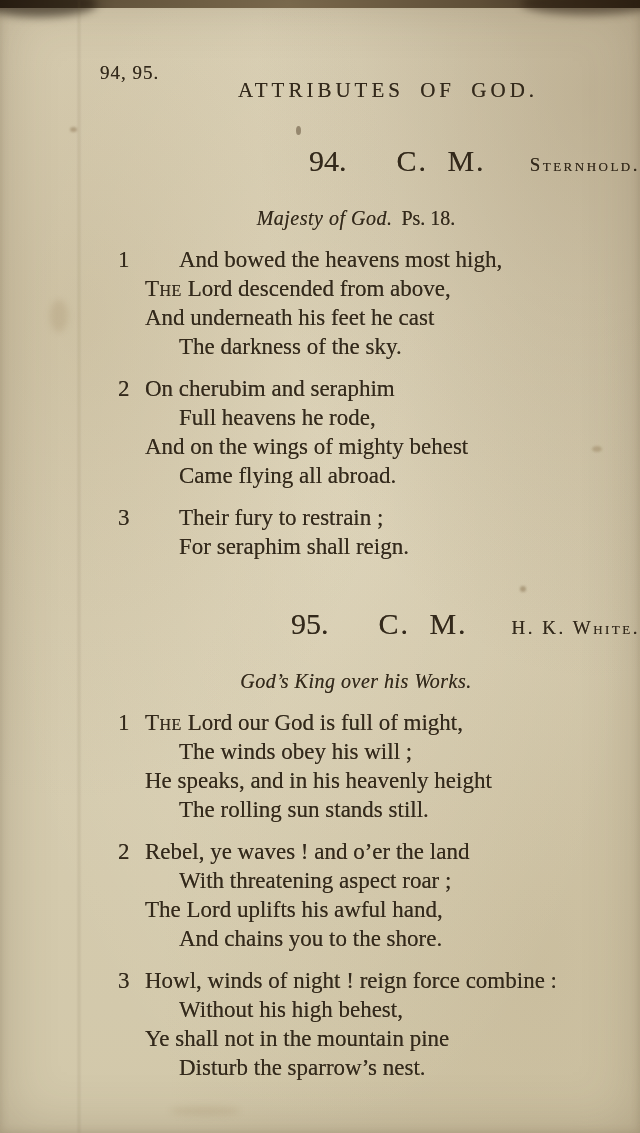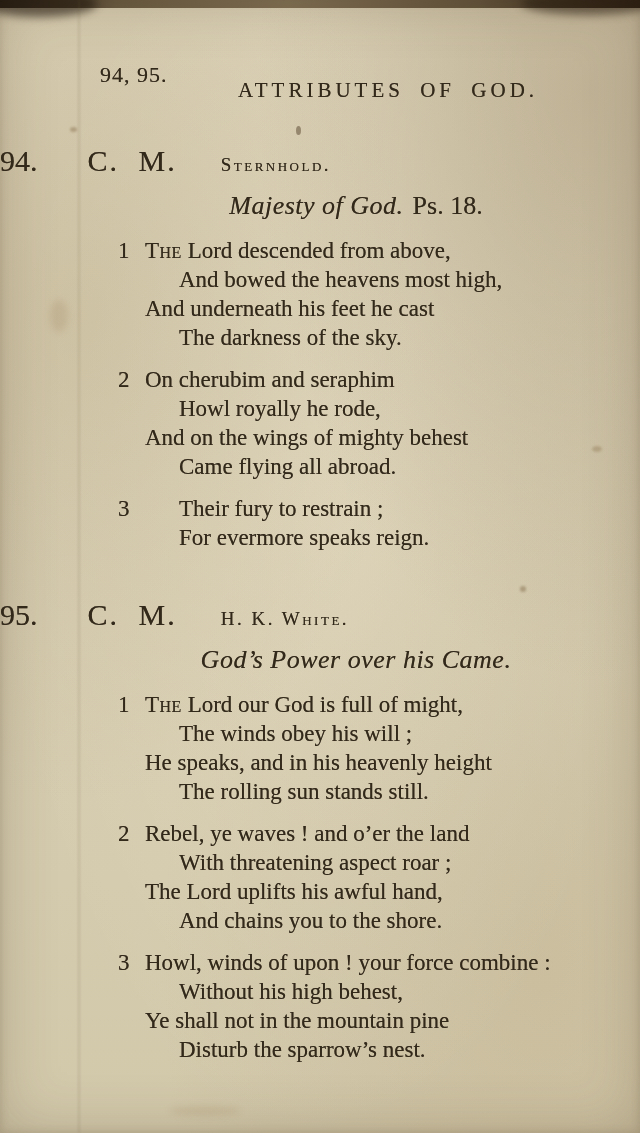--- a/index.html
+++ b/index.html
@@ -40,33 +40,33 @@
   .speck{position:absolute;border-radius:50%}
   .s1{left:70px;top:127px;width:7px;height:5px;background:rgba(120,95,60,.38);filter:blur(1px)}
   .s2{left:50px;top:300px;width:18px;height:32px;background:rgba(150,125,85,.20);filter:blur(3px)}
   .s3{left:592px;top:446px;width:10px;height:6px;background:rgba(130,105,65,.32);filter:blur(1px)}
   .s4{left:520px;top:586px;width:6px;height:6px;background:rgba(110,85,50,.38);filter:blur(1px)}
   .s5{left:296px;top:126px;width:5px;height:9px;background:rgba(70,54,32,.45);filter:blur(.5px)}
   .s6{left:170px;top:1106px;width:70px;height:10px;background:rgba(150,125,85,.16);filter:blur(3px)}
 
   
   .running-head{position:relative;margin-top:62px;height:26px}
-  .rh-num{position:absolute;left:100px;top:0;font-size:22px;letter-spacing:1px}
+  .rh-num{position:absolute;left:100px;top:0;font-size:19px;letter-spacing:1px}
   .rh-title{position:absolute;left:388px;top:16px;transform:translateX(-50%);
     font-size:21px;letter-spacing:4px;word-spacing:7px;white-space:nowrap}
 
   
-  .hymn-head{width:100%;text-align:left;font-size:30px;line-height:1;white-space:nowrap}
+  .hymn-head{width:100%;text-align:right;font-size:30px;line-height:1;white-space:nowrap}
   .hymn-94 .hymn-head{margin-top:58px}
   .hymn-95 .hymn-head{margin-top:48px}
   .h-num{margin-right:50px}
   .h-meter{margin-right:44px;letter-spacing:2px;word-spacing:10px}
   .h-author{font-size:19px;font-variant:small-caps;letter-spacing:2.5px}
 
-  .hymn-sub{width:100%;padding-left:72px;text-align:center;font-size:26px;margin-top:14px;line-height:1.2}
+  .hymn-sub{width:100%;padding-left:72px;text-align:center;font-size:20px;margin-top:30px;line-height:1.2}
   .sub-title{font-style:italic;letter-spacing:.5px}
   .sub-ref{font-style:normal;margin-left:9px}
 
   
   .verses{margin-top:15px}
   .verse{display:flex;margin:0 0 13px 118px;font-size:23px;line-height:29px}
   .vnum{flex:0 0 27px;width:27px}
   .vlines{flex:1 1 auto}
   .vline{margin:0}
   .vline.indent{padding-left:34px}
@@ -98,51 +98,51 @@
       <span class="h-num">94.</span><span class="h-meter">C. M.</span><span class="h-author">Sternhold.</span>
     </header>
     <div class="hymn-sub">
       <em class="sub-title">Majesty of God.</em><span class="sub-ref">Ps. 18.</span>
     </div>
 
     <div class="verses">
       <div class="verse">
         <span class="vnum">1</span>
         <div class="vlines">
+          <p class="vline indent">And bowed the heavens most high,</p>
           <p class="vline flush"><span class="sc">The</span> Lord descended from above,</p>
-          <p class="vline indent">And bowed the heavens most high,</p>
           <p class="vline flush">And underneath his feet he cast</p>
           <p class="vline indent">The darkness of the sky.</p>
         </div>
       </div>
       <div class="verse">
         <span class="vnum">2</span>
         <div class="vlines">
           <p class="vline flush">On cherubim and seraphim</p>
-          <p class="vline indent">Howl royally he rode,</p>
+          <p class="vline indent">Full heavens he rode,</p>
           <p class="vline flush">And on the wings of mighty behest</p>
           <p class="vline indent">Came flying all abroad.</p>
         </div>
       </div>
       <div class="verse">
         <span class="vnum">3</span>
         <div class="vlines">
           <p class="vline indent">Their fury to restrain ;</p>
-          <p class="vline indent">For evermore speaks reign.</p>
+          <p class="vline indent">For seraphim shall reign.</p>
         </div>
       </div>
     </div>
   </section>
 
   <section class="hymn hymn-95">
     <header class="hymn-head">
       <span class="h-num">95.</span><span class="h-meter">C. M.</span><span class="h-author">H. K. White.</span>
     </header>
     <div class="hymn-sub">
-      <em class="sub-title">God’s Power over his Came.</em>
+      <em class="sub-title">God’s King over his Works.</em>
     </div>
 
     <div class="verses">
       <div class="verse">
         <span class="vnum">1</span>
         <div class="vlines">
           <p class="vline flush"><span class="sc">The</span> Lord our God is full of might,</p>
           <p class="vline indent">The winds obey his will ;</p>
           <p class="vline flush">He speaks, and in his heavenly height</p>
           <p class="vline indent">The rolling sun stands still.</p>
@@ -153,21 +153,21 @@
         <div class="vlines">
           <p class="vline flush">Rebel, ye waves ! and o’er the land</p>
           <p class="vline indent">With threatening aspect roar ;</p>
           <p class="vline flush">The Lord uplifts his awful hand,</p>
           <p class="vline indent">And chains you to the shore.</p>
         </div>
       </div>
       <div class="verse">
         <span class="vnum">3</span>
         <div class="vlines">
-          <p class="vline flush">Howl, winds of upon ! your force combine :</p>
+          <p class="vline flush">Howl, winds of night ! reign force combine :</p>
           <p class="vline indent">Without his high behest,</p>
           <p class="vline flush">Ye shall not in the mountain pine</p>
           <p class="vline indent">Disturb the sparrow’s nest.</p>
         </div>
       </div>
     </div>
   </section>
 
 </div>
 

